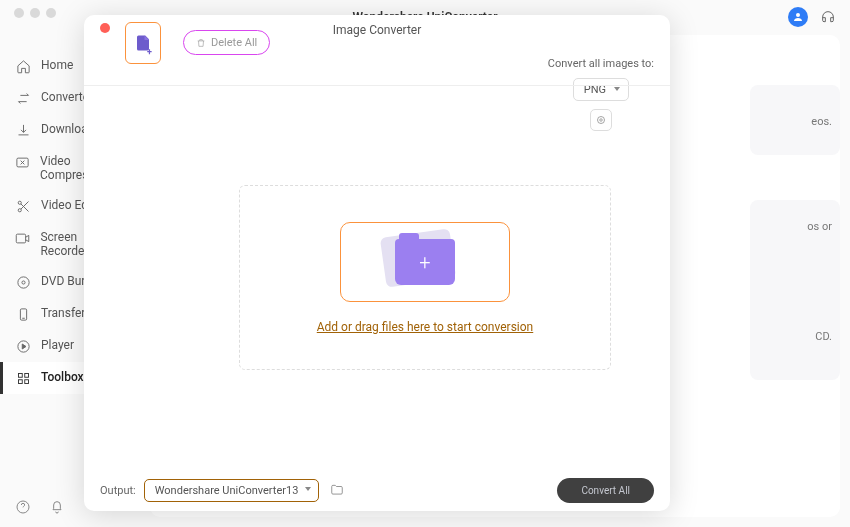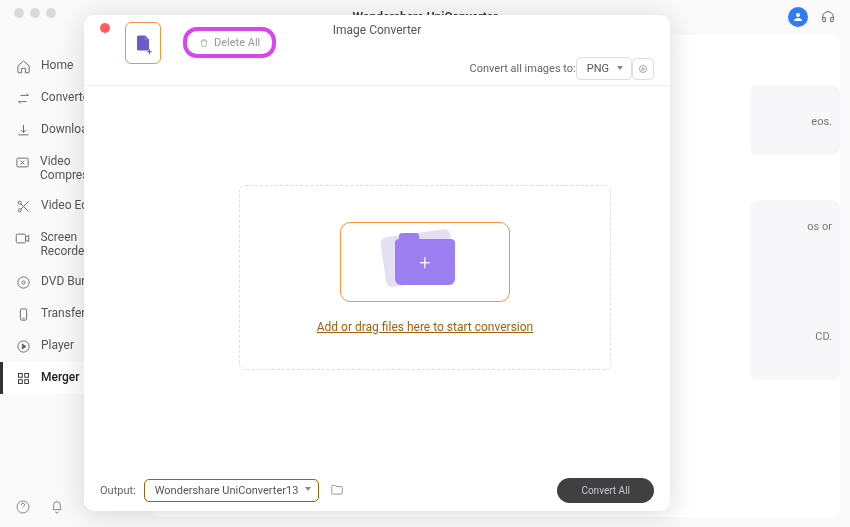--- a/index.html
+++ b/index.html
@@ -26,24 +26,24 @@
 .content-area{position:absolute;left:150px;top:35px;right:10px;bottom:10px;background:#fff;border-radius:10px;overflow:hidden;}
 .bg-card1,.bg-card2{position:absolute;right:0;background:#f7f7f9;border-radius:8px;padding:10px;font-size:11px;color:#777;}
 .bg-card1{top:50px;width:90px;height:70px;}
 .bg-card2{top:165px;width:90px;height:180px;}
 .modal{position:absolute;left:84px;top:15px;width:586px;height:496px;background:#fff;border-radius:10px;box-shadow:0 4px 30px rgba(0,0,0,0.15);z-index:10;}
 .modal-header{height:55px;display:flex;align-items:center;padding:0 16px;position:relative;}
 .close-btn{width:10px;height:10px;border-radius:50%;background:#ff5f57;margin-right:10px;margin-top:-30px;}
 .thumb{width:36px;height:42px;border:1.5px solid #fb923c;border-radius:6px;display:flex;align-items:center;justify-content:center;margin-left:5px;position:relative;}
 .thumb svg{width:18px;height:18px;}
 .thumb-plus{position:absolute;bottom:6px;right:8px;font-size:9px;color:#6d5bcc;font-weight:bold;}
-.delete-pill{margin-left:22px;display:flex;align-items:center;gap:5px;border:4px solid #d946ef;border-radius:14px;padding:5px 12px;font-size:11px;color:#999;cursor:pointer;}
+.delete-pill{margin-left:22px;display:flex;align-items:center;gap:5px;border:1px solid #d946ef;border-radius:14px;padding:5px 12px;font-size:11px;color:#999;cursor:pointer;}
 .delete-pill svg{width:10px;height:10px;stroke:#999;fill:none;stroke-width:1.5;}
 .modal-title{position:absolute;left:0;right:0;top:8px;text-align:center;font-size:12px;color:#555;pointer-events:none;}
-.convert-row{position:absolute;right:16px;top:42px;display:flex;align-items:center;gap:0;font-size:11px;color:#666;}
+.convert-row{position:absolute;right:16px;top:42px;display:flex;align-items:center;gap:8px;font-size:11px;color:#666;flex-direction:column;}
 .format-select{border:1px solid #ddd;border-radius:5px;padding:4px 22px 4px 10px;font-size:11px;color:#555;background:#fff;position:relative;cursor:pointer;}
 .format-select::after{content:"";position:absolute;right:8px;top:8px;width:0;height:0;border-left:3px solid transparent;border-right:3px solid transparent;border-top:4px solid #888;}
 .settings-btn{width:22px;height:22px;border:1px solid #ddd;border-radius:5px;display:flex;align-items:center;justify-content:center;cursor:pointer;}
 .settings-btn svg{width:12px;height:12px;fill:none;stroke:#888;stroke-width:1.5;}
 .divider{position:absolute;top:70px;left:0;right:0;height:1px;background:#eee;}
 .dropzone{position:absolute;left:155px;top:170px;width:372px;height:185px;border:1px dashed #ddd;border-radius:6px;display:flex;flex-direction:column;align-items:center;justify-content:center;}
 .folder-box{width:170px;height:80px;border:1.5px solid #fb923c;border-radius:10px;display:flex;align-items:center;justify-content:center;margin-bottom:18px;position:relative;background:#fff;}
 .folder-bg{position:absolute;width:70px;height:50px;background:#e4e0f2;border-radius:6px;transform:rotate(-8deg);left:42px;top:10px;}
 .folder-front{position:relative;width:60px;height:46px;background:#9b7ff0;border-radius:4px 4px 6px 6px;display:flex;align-items:center;justify-content:center;}
 .folder-tab{position:absolute;top:-6px;left:4px;width:20px;height:8px;background:#9b7ff0;border-radius:3px 3px 0 0;}
@@ -163,21 +163,21 @@
     </div>
     <div class="side-item active">
       <span class="side-icon">
           <svg viewBox="0 0 24 24" fill="#333" stroke="none">
             <rect x="4" y="4" width="6" height="6"></rect>
             <rect x="14" y="4" width="6" height="6"></rect>
             <rect x="4" y="14" width="6" height="6"></rect>
             <rect x="14" y="14" width="6" height="6"></rect>
           </svg>
         </span>
-      <span>Merger</span>
+      <span>Toolbox</span>
     </div>
 
     <div class="bottom-icons">
       <div class="bot-icon"><svg viewBox="0 0 24 24">
             <circle cx="12" cy="12" r="9"></circle>
             <path d="M9.5 9a2.5 2.5 0 015 0c0 1.5-2.5 2-2.5 3.5M12 17h.01"></path>
           </svg></div>
       <div class="bot-icon"><svg viewBox="0 0 24 24">
             <path d="M18 16H6l1-2V9a5 5 0 0110 0v5zM10 19a2 2 0 004 0"></path>
           </svg></div>

